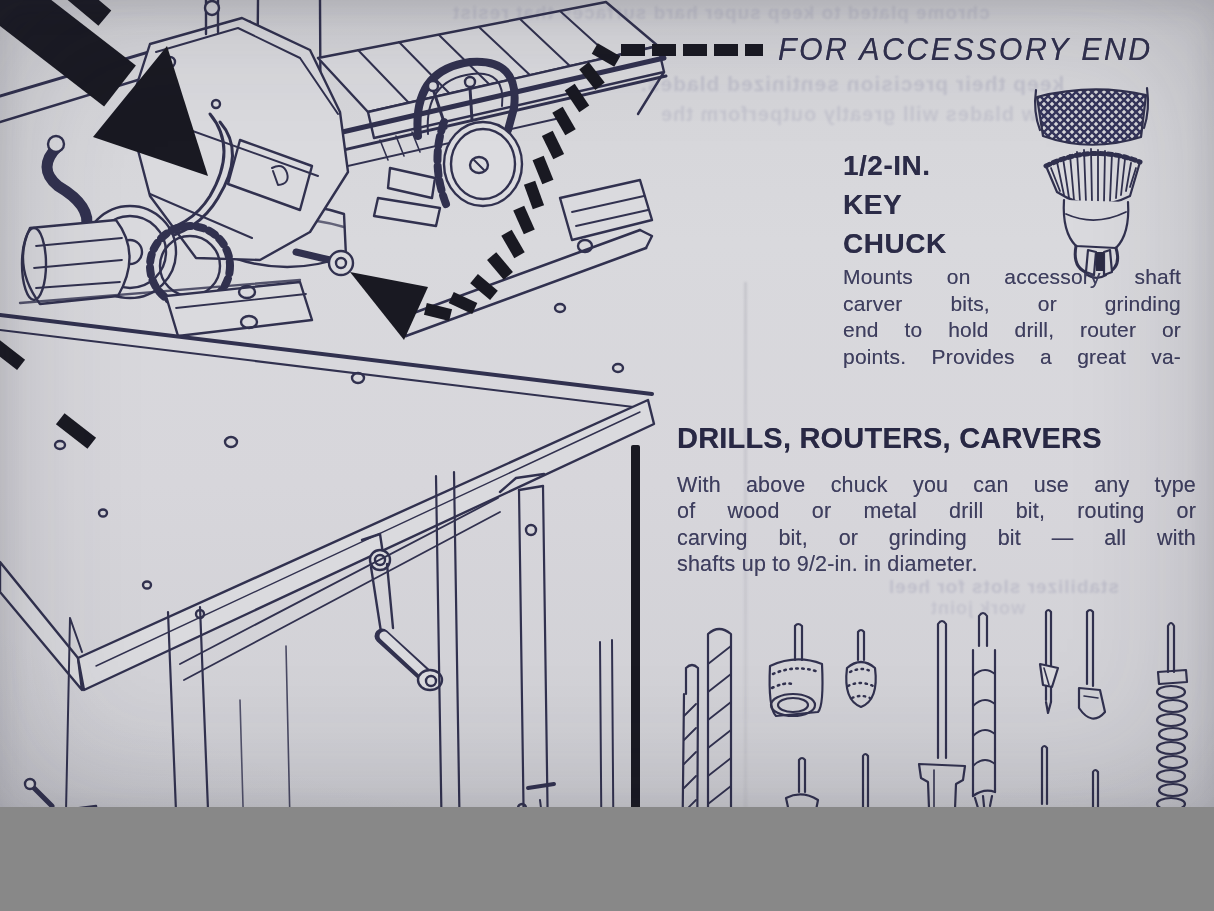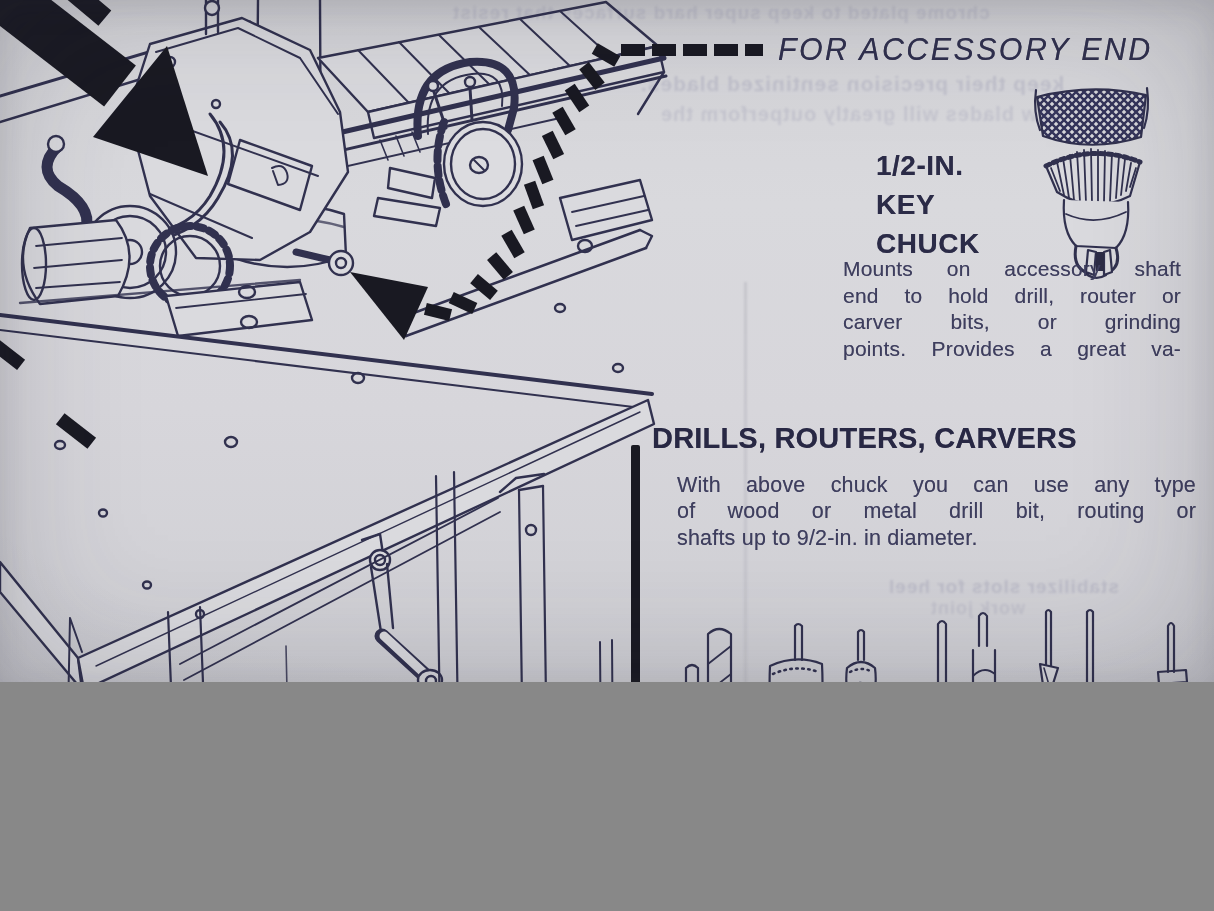--- a/index.html
+++ b/index.html
@@ -1,40 +1,40 @@
 <!DOCTYPE html>
 <html><head>
 <meta charset="utf-8">
 <style>
   html,body{margin:0;padding:0;background:#888;}
   .photo{
-    position:relative;width:1214px;height:682px;overflow:hidden;
+    position:relative;width:1214px;height:807px;overflow:hidden;
     background:
       radial-gradient(130% 120% at 56% 36%, rgba(0,0,0,0) 55%, rgba(62,62,78,.16) 100%),
       linear-gradient(180deg,#d4d4d8 0%,#d9d9dd 30%,#d7d6db 60%,#cfcfd4 100%);
     font-family:"Liberation Sans", sans-serif;
   }
   .photo::after{content:"";position:absolute;inset:0;pointer-events:none;
     box-shadow:inset 0 0 140px rgba(40,40,55,.22), inset 0 8px 30px rgba(40,40,55,.12);}
   svg.art{position:absolute;left:0;top:0;}
   .crease{position:absolute;left:744px;top:282px;width:3px;height:629px;
     background:linear-gradient(180deg,rgba(70,70,95,.12),rgba(70,70,95,.05));filter:blur(1px);}
   .callout-label{
     position:absolute;left:778px;top:32px;font-size:31px;font-style:italic;
     letter-spacing:2.5px;color:#30304e;white-space:nowrap;transform:scaleX(.98);
     transform-origin:left top;text-shadow:0 0 .5px rgba(48,48,78,.65);}
-  .chuck-title{position:absolute;left:876px;top:146px;color:#2b2b47;font-weight:bold;
+  .chuck-title{position:absolute;left:843px;top:146px;color:#2b2b47;font-weight:bold;
     font-size:28px;line-height:39px;letter-spacing:.5px;text-shadow:0 0 .5px rgba(43,43,71,.6);}
   .para{position:absolute;color:#3e3e5e;font-size:21px;
     text-shadow:0 0 .6px rgba(62,62,94,.55);letter-spacing:.2px;}
   .para .jline{text-align:justify;text-align-last:justify;}
   .para .jline.last{text-align-last:left;}
-  .para1{left:843px;top:256px;width:338px;line-height:26.6px;}
+  .para1{left:843px;top:264px;width:338px;line-height:26.6px;}
   .para2{left:677px;top:472px;width:519px;line-height:26.4px;font-size:21.5px;}
-  .drills-title{position:absolute;left:652px;top:422px;color:#282844;font-weight:bold;
+  .drills-title{position:absolute;left:677px;top:422px;color:#282844;font-weight:bold;
     font-size:29px;letter-spacing:.2px;white-space:nowrap;text-shadow:0 0 .5px rgba(40,40,68,.6);}
   .divider-bar{position:absolute;left:631px;top:445px;width:9px;height:466px;
     background:#191922;border-radius:2px;}
   .bleed{position:absolute;color:#4a4a7c;opacity:.15;filter:blur(1.2px);
     transform:scaleX(-1);font-weight:bold;white-space:nowrap;letter-spacing:1px;}
   .b1{left:452px;top:2px;font-size:19px;opacity:.12;}
   .b2{left:640px;top:72px;font-size:21px;}
   .b3{left:660px;top:103px;font-size:20px;opacity:.12;}
   .b4{left:888px;top:576px;font-size:19px;}
   .b5{left:930px;top:598px;font-size:18px;opacity:.11;}
@@ -345,32 +345,33 @@
   <div class="callout-label">FOR ACCESSORY END</div>
 
   <div class="chuck-title">
     <div>1/2-IN.</div>
     <div>KEY</div>
     <div>CHUCK</div>
   </div>
 
   <div class="para para1">
     <div class="jline">Mounts on accessory shaft</div>
+    <div class="jline">carver bits, or grinding</div>
     <div class="jline">end to hold drill, router or</div>
-    <div class="jline">carver bits, or grinding</div>
     <div class="jline">points. Provides a great va-</div>
   </div>
 
   <div class="divider-bar"></div>
 
   <div class="drills-title">DRILLS, ROUTERS, CARVERS</div>
 
   <div class="para para2">
     <div class="jline">With above chuck you can use any type</div>
     <div class="jline">of wood or metal drill bit, routing or</div>
+    <div class="jline">carving bit, or grinding bit — all with</div>
     <div class="jline last">shafts up to 9/2-in. in diameter.</div>
   </div>
 
   <div class="bleed b1">chrome plated to keep super hard surfaces that resist</div>
   <div class="bleed b2">keep their precision sentinized blades.</div>
   <div class="bleed b3">saw blades will greatly outperform the</div>
   <div class="bleed b4">stabilizer slots for heel</div>
   <div class="bleed b5">work joint</div>
 
 </div>

